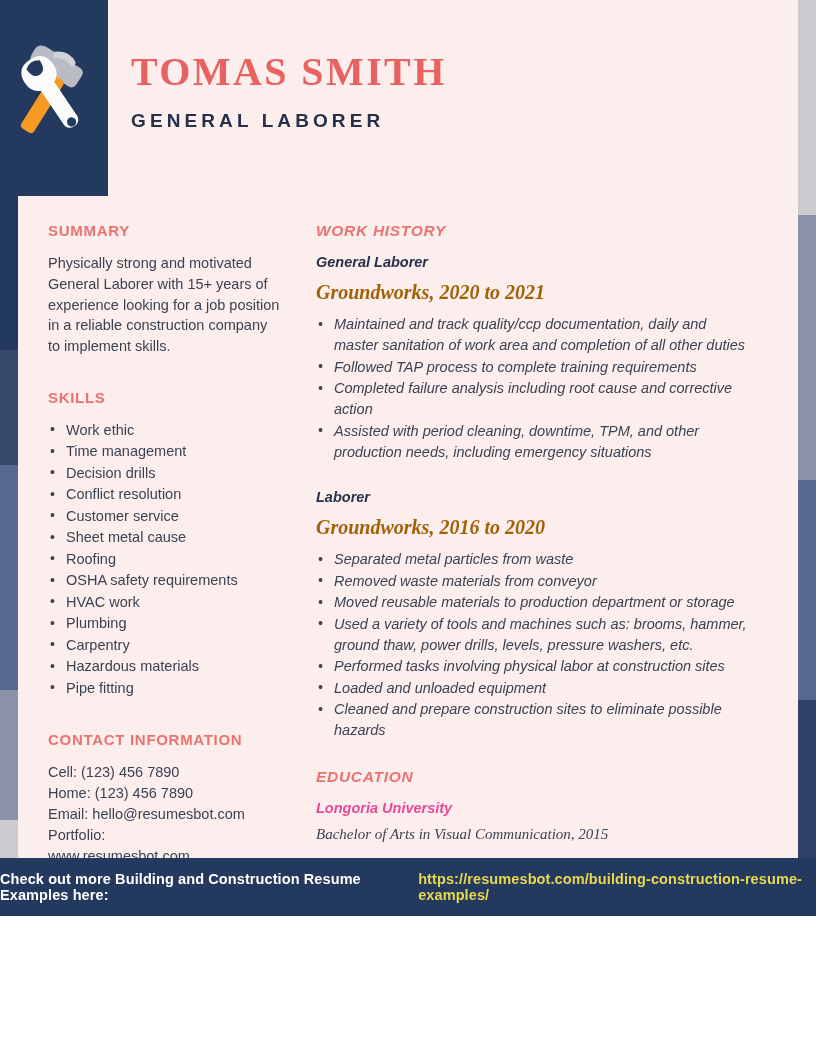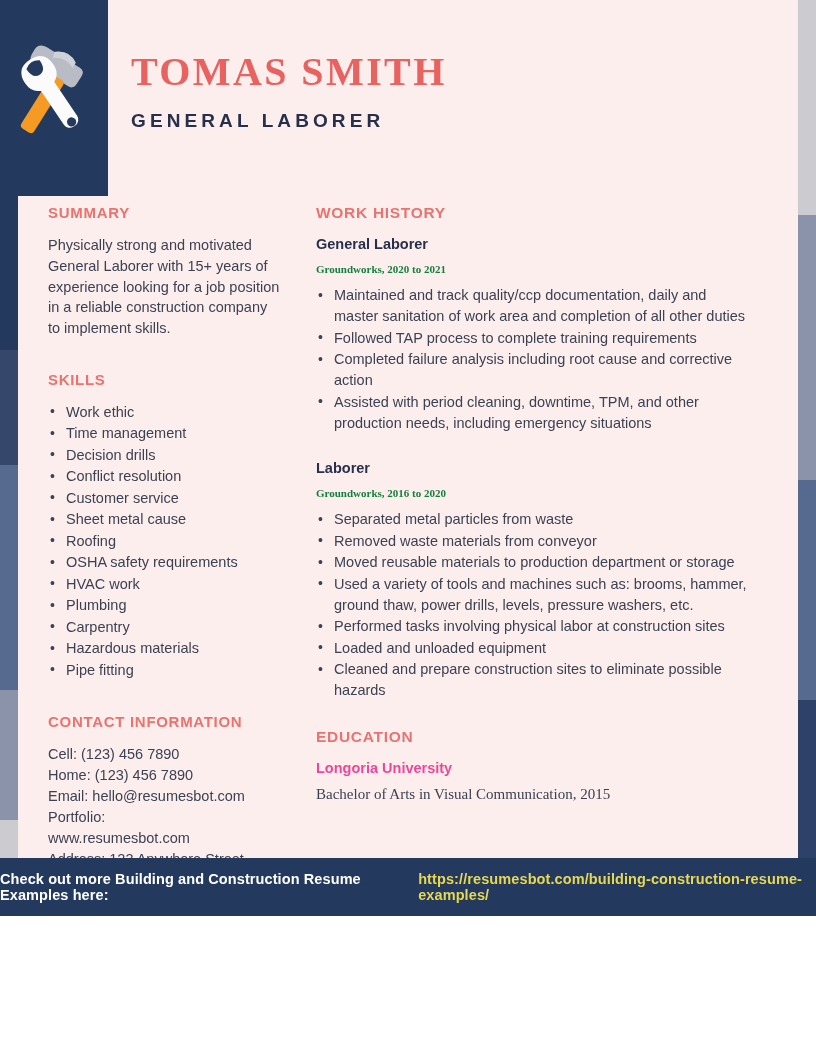--- a/index.html
+++ b/index.html
@@ -94,28 +94,28 @@
     letter-spacing: 4.1px;
     color: #27304b;
     line-height: 1;
     white-space: nowrap;
   }
 
   
   .content {
     position: absolute;
     left: 0;
-    top: 204px;
+    top: 222px;
     width: 816px;
     z-index: 5;
     display: flex;
     align-items: flex-start;
   }
   .col-left  { width: 300px; padding-left: 48px; padding-right: 18px; }
-  .col-right { width: 476px; padding-left: 16px; padding-right: 22px; }
+  .col-right { width: 476px; padding-left: 16px; padding-right: 22px; font-style: italic; }
 
   .section-heading {
     font-size: 15px;
     font-weight: bold;
     letter-spacing: 0.7px;
     color: #e8736f;
     margin-bottom: 14px;
   }
   .section-heading.wh { font-size: 15.5px; }
 
@@ -156,23 +156,23 @@
 
   
   .job-role {
     font-size: 14.5px;
     font-weight: bold;
     color: #27304b;
     margin-bottom: 11px;
   }
   .job-meta {
     font-family: "Liberation Serif", serif;
-    font-size: 11px;
-    font-weight: bold;
-    color: #15803d;
+    font-size: 20px;
+    font-weight: bold;
+    color: #a16207;
     margin-bottom: 10px;
   }
   .job-bullets li {
     font-size: 14.5px;
     line-height: 20.8px;
     padding-left: 20px;
     margin-bottom: 0.5px;
   }
   .job-bullets li::before { left: 3px; }
 

